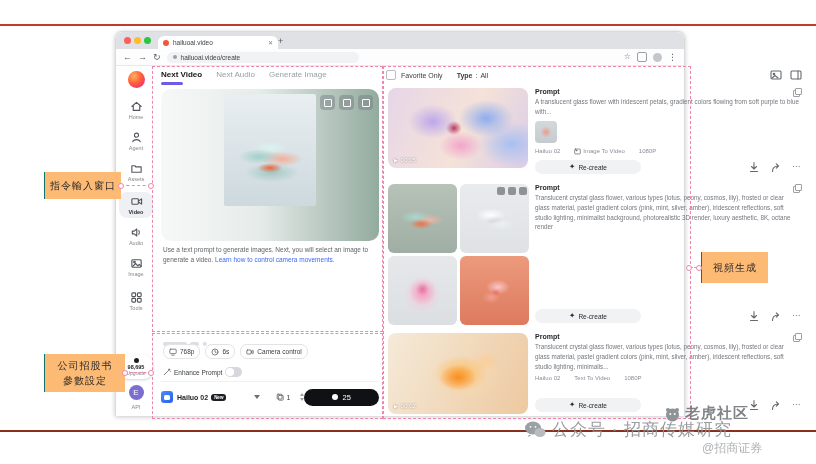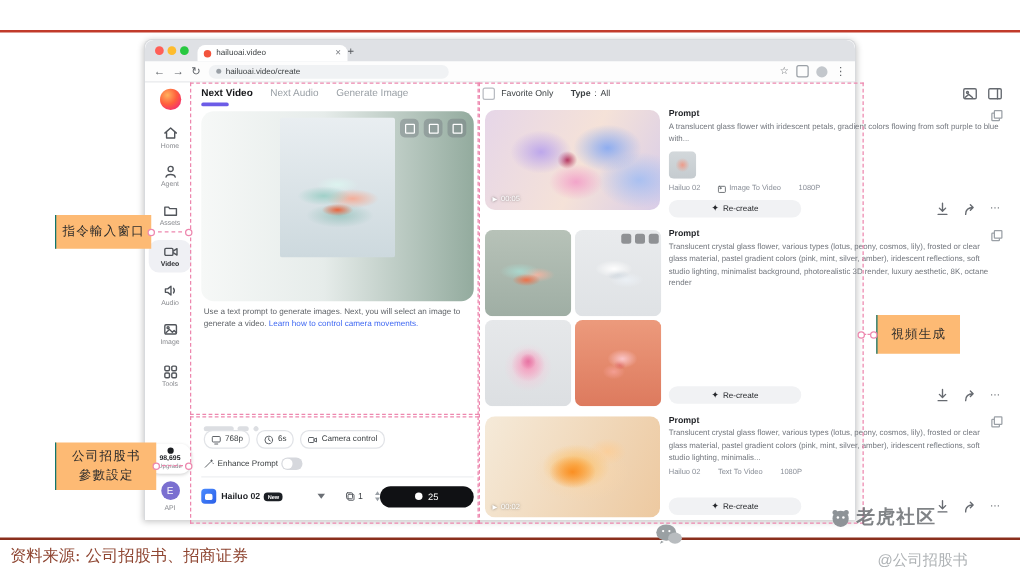--- a/index.html
+++ b/index.html
@@ -468,36 +468,36 @@
   <div class="abs conn" style="left:125px;top:372px;width:26px"></div>
   <span class="abs knob" style="left:122px;top:370px"></span>
   <span class="abs knob" style="left:148px;top:370px"></span>
 
   <div class="abs ann" style="left:701px;top:252px;width:66px;height:31px">視頻生成</div>
   <div class="abs conn" style="left:690px;top:267px;width:11px"></div>
   <span class="abs knob" style="left:686px;top:265px"></span>
   <span class="abs knob" style="left:696px;top:265px"></span>
 
   <div class="abs rule-dark" style="left:0;top:430px;width:816px"></div>
-  <div class="abs src" style="left:8px;top:436px">资料来源: 公司招股书、招商证券</div>
 
   <div class="abs" style="left:664px;top:404px;display:flex;align-items:flex-end;gap:4px;z-index:5">
     <svg width="17" height="17" viewBox="0 0 17 17">
         <circle cx="8.5" cy="9" r="6.5" fill="#8e9397"></circle>
         <circle cx="4" cy="4" r="2" fill="#8e9397"></circle>
         <circle cx="13" cy="4" r="2" fill="#8e9397"></circle>
         <circle cx="6.3" cy="8" r="1" fill="#fff"></circle>
         <circle cx="10.7" cy="8" r="1" fill="#fff"></circle>
       </svg>
     <span class="wm-tiger">老虎社区</span>
   </div>
   <div class="abs" style="left:524px;top:418px;display:flex;align-items:center;gap:6px;z-index:5">
     <svg width="22" height="20" viewBox="0 0 22 20">
         <ellipse cx="9" cy="8" rx="8" ry="6.5" fill="#9aa0a3"></ellipse>
         <ellipse cx="16" cy="12.5" rx="5.5" ry="4.5" fill="#b8bcbf"></ellipse>
         <circle cx="6.5" cy="6.8" r=".9" fill="#fff"></circle>
         <circle cx="11.5" cy="6.8" r=".9" fill="#fff"></circle>
         <path d="M5 14.5 4 17l3-1.5z" fill="#9aa0a3"></path>
       </svg>
+    <span class="wm-wechat">公众号 · 招商传媒研究</span>
   </div>
-  <div class="abs wm-handle" style="left:702px;top:440px;z-index:5">@公司招股书</div>
+  <div class="abs wm-handle" style="left:702px;top:440px;z-index:5">@招商证券</div>
 
 </div>
 
 </body></html>

